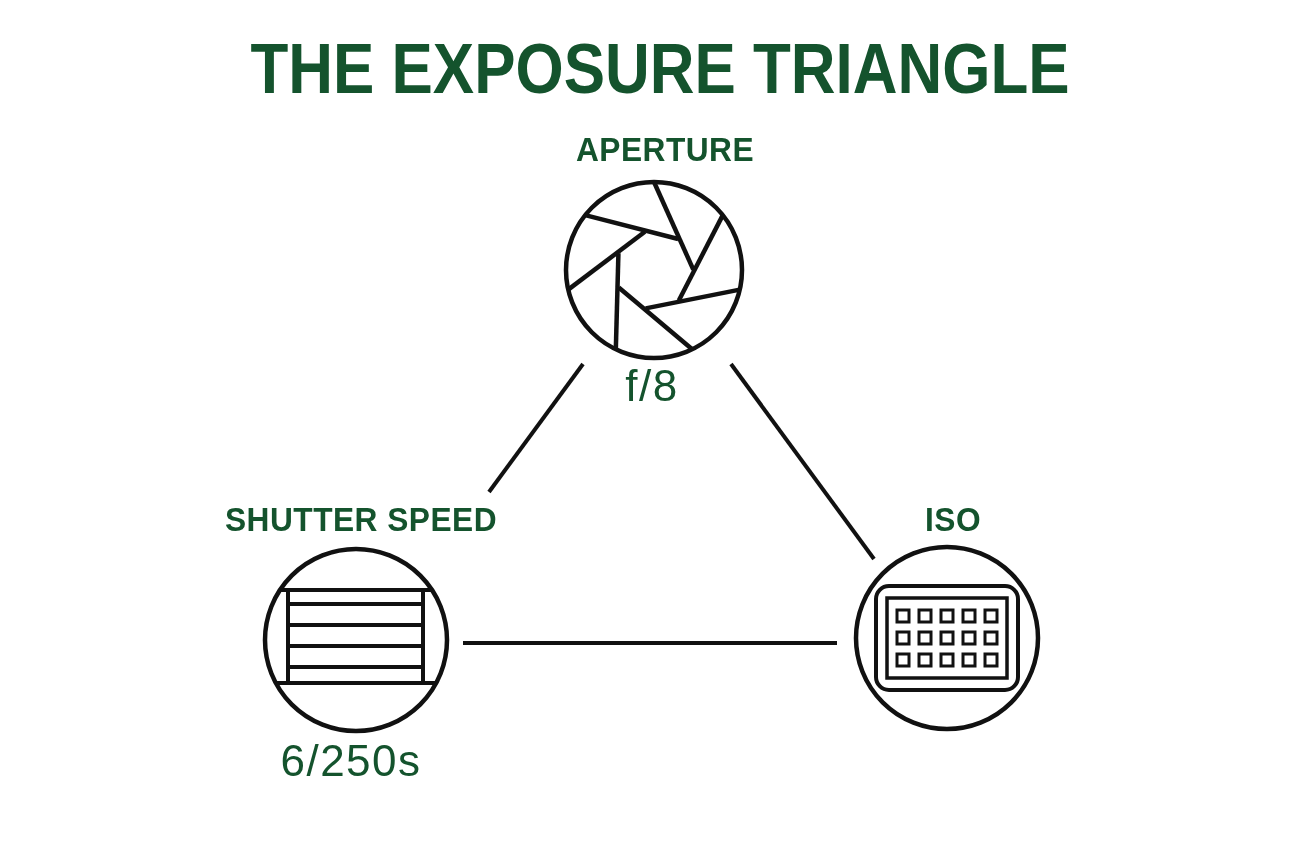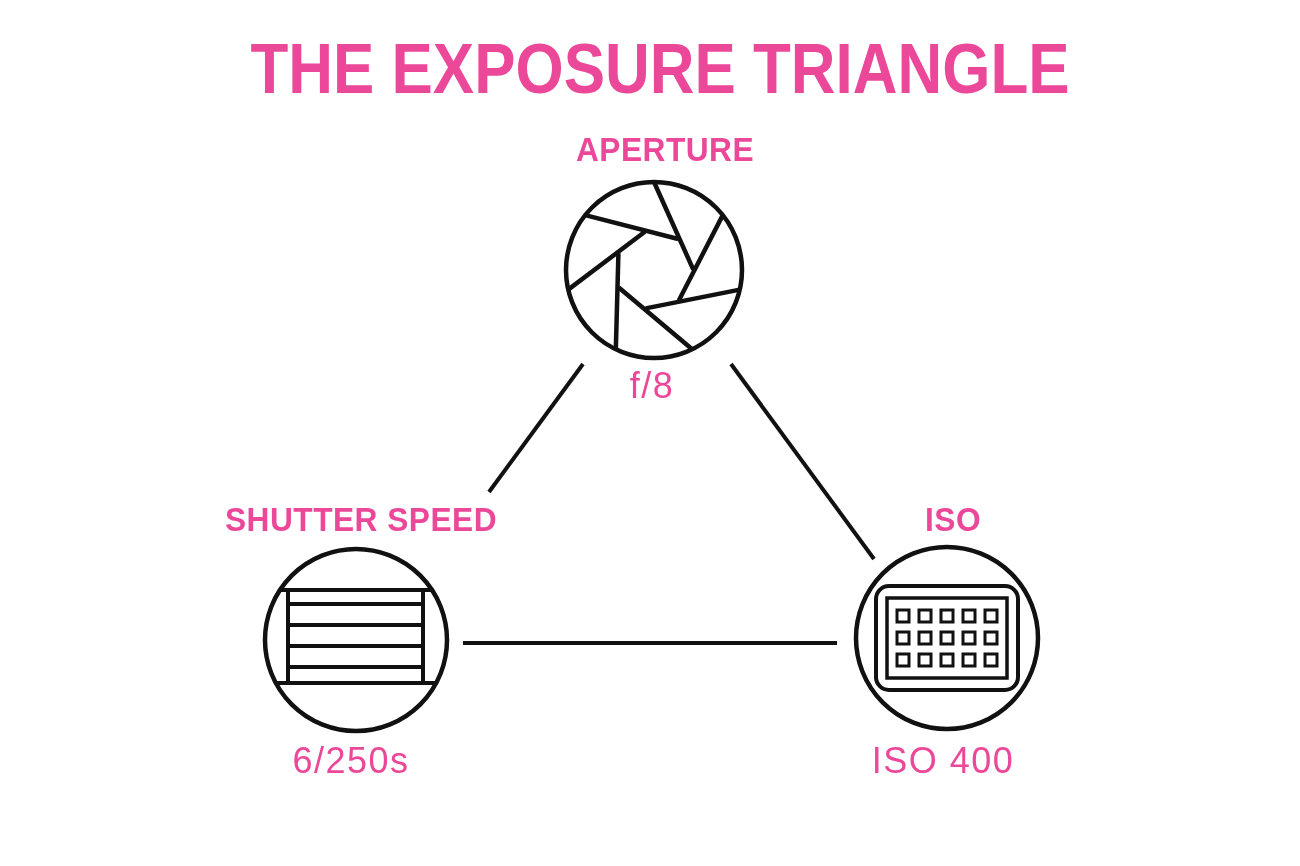--- a/index.html
+++ b/index.html
@@ -2,42 +2,42 @@
 <html><head>
 <meta charset="utf-8">
 <style>
   html,body{margin:0;padding:0;background:#ffffff;}
   .canvas{
     position:relative;
     width:1300px;height:866px;
     background:#ffffff;
     overflow:hidden;
     font-family:"Liberation Sans","DejaVu Sans",sans-serif;
-    color:#ec4899;
+    color:#14532d;
   }
   .title{
     position:absolute;
     left:10px;top:33px;width:1300px;
     text-align:center;
     font-size:70px;line-height:72px;font-weight:700;
     letter-spacing:0;
     transform:scaleX(0.885);
     white-space:nowrap;
   }
   .node-label{
     position:absolute;
     transform:translateX(-50%) scaleX(0.96);
     font-size:33px;line-height:34px;font-weight:700;
     letter-spacing:0.5px;
     white-space:nowrap;
   }
   .node-value{
     position:absolute;
     transform:translateX(-50%);
-    font-size:36px;line-height:36px;font-weight:400;
+    font-size:44px;line-height:36px;font-weight:400;
     letter-spacing:1.5px;
     white-space:nowrap;
   }
   .icon,.links{position:absolute;display:block;}
   .links{left:0;top:0;}
   svg .stroke{fill:none;stroke:#111111;}
 </style>
 </head>
 <body>
 
@@ -109,15 +109,14 @@
         <rect x="16" y="-6" width="12" height="12"></rect>
         <rect x="38" y="-6" width="12" height="12"></rect>
       <rect x="-50" y="16" width="12" height="12"></rect>
         <rect x="-28" y="16" width="12" height="12"></rect>
         <rect x="-6" y="16" width="12" height="12"></rect>
         <rect x="16" y="16" width="12" height="12"></rect>
         <rect x="38" y="16" width="12" height="12"></rect>
     </g>
   </svg>
 
-  <div class="node-value" style="left:943px;top:743px">ISO 400</div>
 
 </div>
 
 </body></html>

